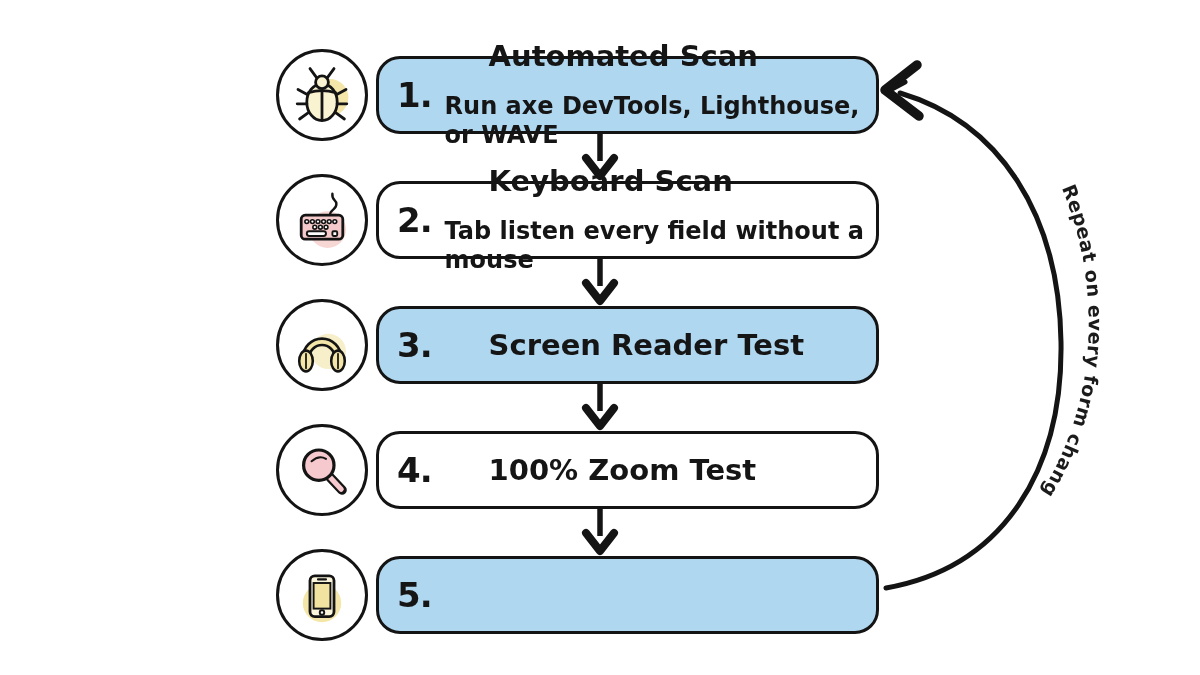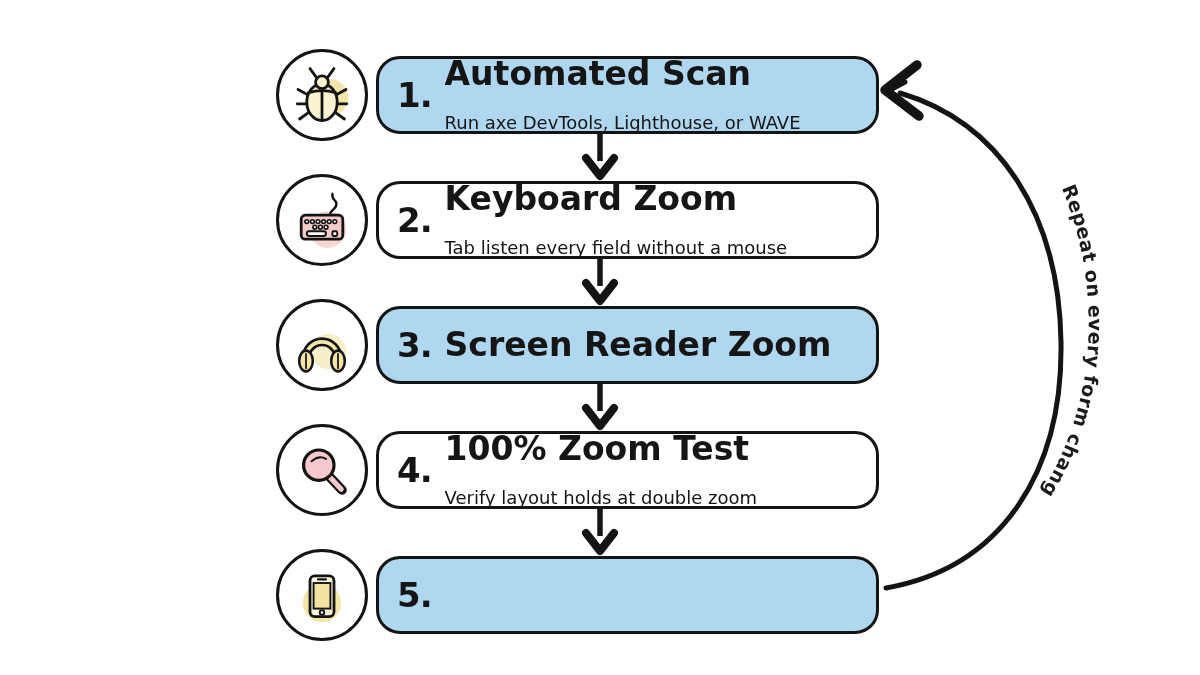--- a/index.html
+++ b/index.html
@@ -15,22 +15,22 @@
   }
   .icon-circle svg{width:80px;height:80px;display:block;}
   .box{
     margin-left:8px;width:503px;height:78px;box-sizing:border-box;
     border:3.5px solid #141414;border-radius:24px;background:#ffffff;
     display:flex;align-items:center;padding-left:18px;
   }
   .box.hl{background:#b0d7f0;}
   .num{font-size:34px;font-weight:bold;margin-right:13px;letter-spacing:-1px;}
   .texts{display:flex;flex-direction:column;}
-  .title{font-size:33px;font-weight:bold;line-height:1.12;letter-spacing:0;}
-  .subtitle{font-size:18px;line-height:1.2;margin-top:19px;}
+  .title{font-size:29px;font-weight:bold;line-height:1.12;letter-spacing:0;margin-left:44px;}
+  .subtitle{font-size:24px;line-height:1.2;margin-top:19px;font-weight:bold;}
   .down-arrow{position:absolute;left:578px;width:44px;height:47px;}
   .overlay{position:absolute;left:0;top:0;width:1200px;height:675px;pointer-events:none;}
   .stroke{stroke:#141414;fill:none;stroke-linecap:round;stroke-linejoin:round;}
 </style>
 </head>
 <body>
 
 <div class="canvas">
 
   <div class="step" style="top:49px">
@@ -71,59 +71,58 @@
             <circle cx="48" cy="59" r="2.4"></circle>
             <circle cx="55" cy="59" r="2.4"></circle>
         </g>
         <rect x="31" y="64" width="24" height="6" rx="3" fill="#ffffff" stroke="#141414" stroke-width="2.4"></rect>
         <rect x="63" y="64" width="6" height="6" rx="1.5" fill="#ffffff" stroke="#141414" stroke-width="2.4"></rect>
       </svg>
     </div>
     <div class="box">
       <div class="num">2.</div>
       <div class="texts">
-        <div class="title">Keyboard Zoom</div>
+        <div class="title">Keyboard Scan</div>
         <div class="subtitle">Tab listen every field without a mouse</div>
       </div>
     </div>
   </div>
 
   <div class="step" style="top:299px">
     <div class="icon-circle">
       <svg viewBox="0 0 100 100">
         <circle cx="58" cy="58" r="22" fill="#f7efc9"></circle>
         <path d="M26 66 A 24 24 0 1 1 74 66 L66 66 A 16 16 0 1 0 34 66 Z" fill="#f3e6a8" stroke="#141414" stroke-width="3.2" stroke-linejoin="round"></path>
         <ellipse cx="30" cy="70" rx="8.5" ry="13" fill="#f3e6a8" stroke="#141414" stroke-width="3.2"></ellipse>
         <ellipse cx="70" cy="70" rx="8.5" ry="13" fill="#f3e6a8" stroke="#141414" stroke-width="3.2"></ellipse>
         <line x1="30" y1="61" x2="30" y2="79" stroke="#141414" stroke-width="2.2" stroke-linecap="round"></line>
         <line x1="70" y1="61" x2="70" y2="79" stroke="#141414" stroke-width="2.2" stroke-linecap="round"></line>
       </svg>
     </div>
     <div class="box hl">
       <div class="num">3.</div>
       <div class="texts">
-        <div class="title">Screen Reader Zoom</div>
+        <div class="title">Screen Reader Test</div>
       </div>
     </div>
   </div>
 
   <div class="step" style="top:424px">
     <div class="icon-circle">
       <svg viewBox="0 0 100 100">
         <line x1="60" y1="59" x2="75" y2="75" stroke="#141414" stroke-width="12" stroke-linecap="round"></line>
         <line x1="60" y1="59" x2="74" y2="74" stroke="#f6c9ce" stroke-width="6.5" stroke-linecap="round"></line>
         <circle cx="46" cy="44" r="19" fill="#f6c9ce" stroke="#141414" stroke-width="4"></circle>
         <path class="stroke" stroke-width="2.6" d="M37 39 Q46 31 55 36"></path>
       </svg>
     </div>
     <div class="box">
       <div class="num">4.</div>
       <div class="texts">
         <div class="title">100% Zoom Test</div>
-        <div class="subtitle">Verify layout holds at double zoom</div>
       </div>
     </div>
   </div>
 
   <div class="step" style="top:549px">
     <div class="icon-circle">
       <svg viewBox="0 0 100 100">
         <circle cx="50" cy="60" r="24" fill="#f3e6a8"></circle>
         <rect x="35" y="26" width="30" height="51" rx="6" fill="#fcf6dd" stroke="#141414" stroke-width="3.5"></rect>
         <rect x="39.5" y="35" width="21" height="32" fill="#f3e3a0" stroke="#141414" stroke-width="2.4"></rect>

